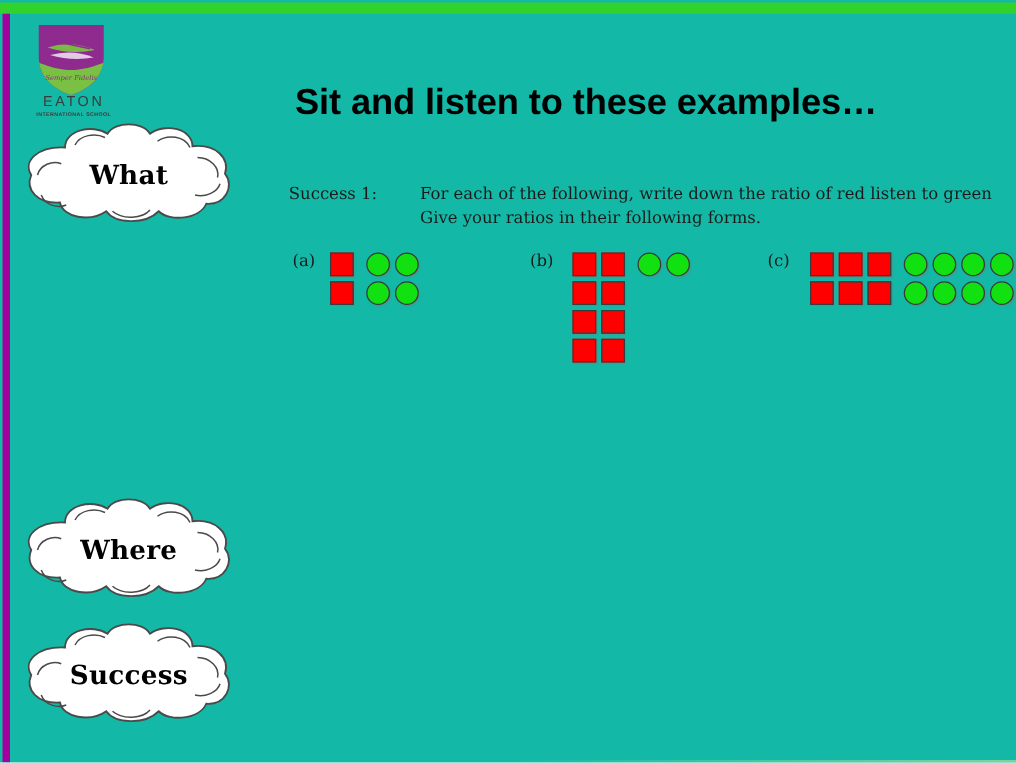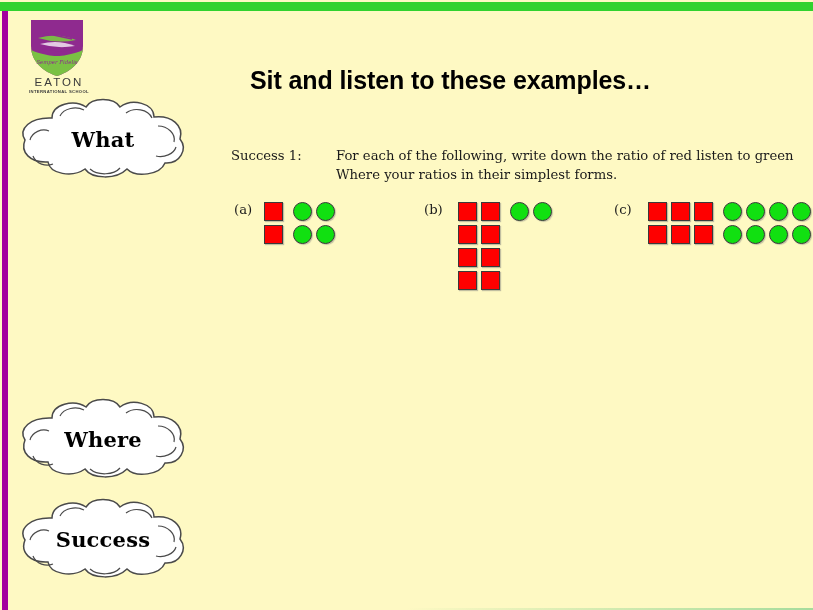--- a/index.html
+++ b/index.html
@@ -9,21 +9,21 @@
     background: #ffffff;
   }
   body {
     font-family: "Liberation Sans", sans-serif;
     -webkit-font-smoothing: antialiased;
   }
   #slide {
     position: relative;
     width: 813px;
     height: 610px;
-    background: #fef9c3;
+    background: #14b8a6;
     overflow: hidden;
   }
 
   
   #top-bar {
     position: absolute;
     left: 0;
     top: 2px;
     width: 813px;
     height: 9px;
@@ -108,25 +108,24 @@
     pointer-events: none;
   }
 
   
   #title {
     position: absolute;
     left: 236px;
     top: 66px;
     font-family: "Liberation Sans", sans-serif;
     font-weight: bold;
-    font-size: 25px;
+    font-size: 29px;
     color: #000000;
     letter-spacing: -0.1px;
     white-space: nowrap;
-    margin-left: 14px;
   }
 
   #question-block {
     position: absolute;
     left: 231px;
     top: 146px;
     width: 600px;
     font-family: "DejaVu Serif", "Liberation Serif", serif;
     font-size: 13.2px;
     color: #1a1a1a;
@@ -272,21 +271,21 @@
     </svg>
     <span class="cloud-label">Success</span>
   </div>
 
   <div id="title">Sit and listen to these examples…</div>
 
   <div id="question-block">
     <span id="question-label">Success 1:</span>
     <span id="question-lines">
       <span class="qline">For each of the following, write down the ratio of red listen to green</span>
-      <span class="qline">Where your ratios in their simplest forms.</span>
+      <span class="qline">Give your ratios in their following forms.</span>
     </span>
   </div>
 
   <div class="part" id="part-a" style="left:234px; top:200px;">
     <span class="part-label">(a)</span>
     <div class="shape-area" style="left:28px;">
       <div class="grid" id="grid-a-sq" style="grid-template-rows:repeat(2,auto);">
           <div class="sq"></div>
           <div class="sq"></div>
         </div>

